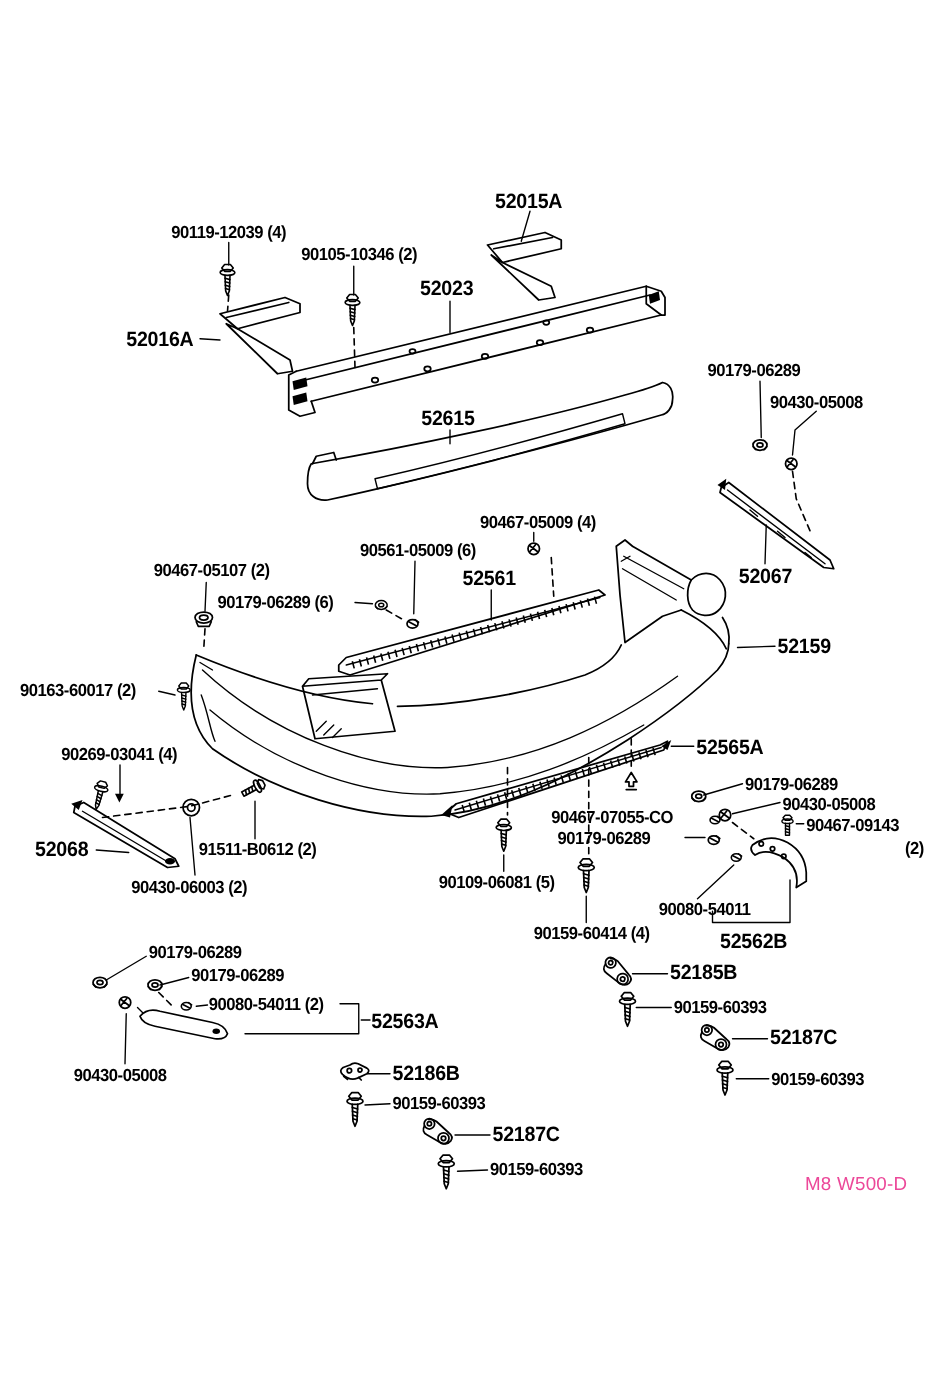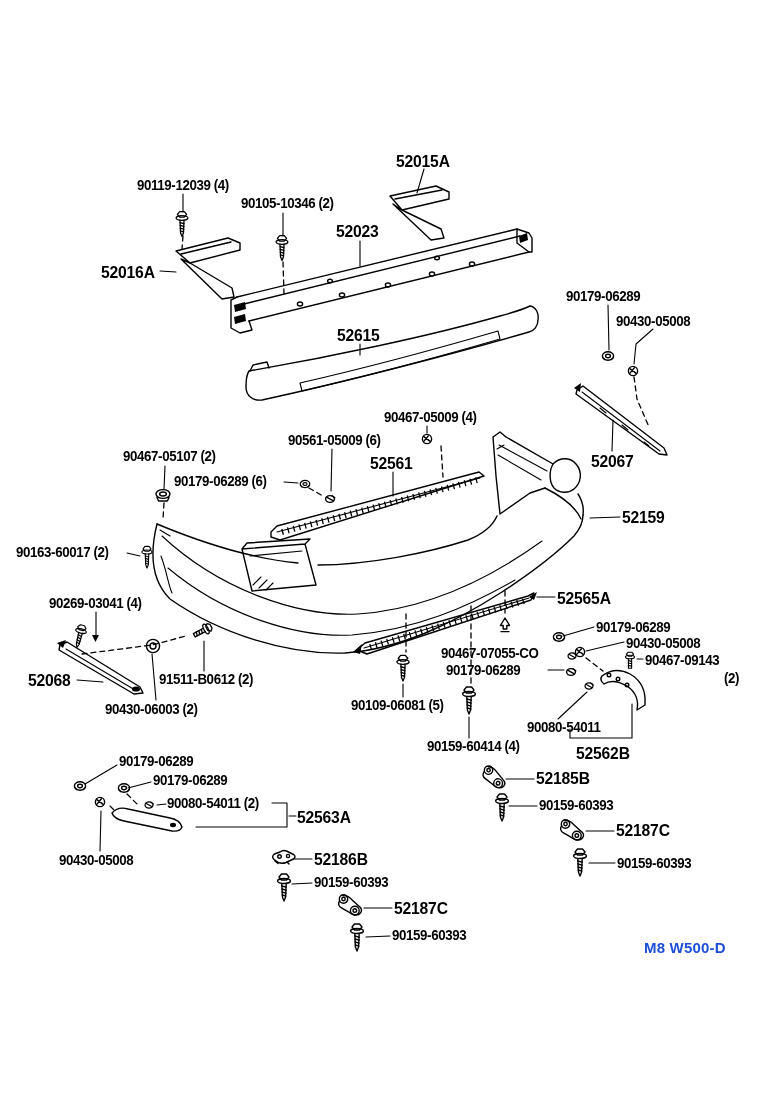--- a/index.html
+++ b/index.html
@@ -3,21 +3,21 @@
 <meta charset="utf-8">
 <style>
   html,body{margin:0;padding:0;background:#fff;}
   .stage{position:relative;width:760px;height:1112px;background:#ffffff;overflow:hidden;
          font-family:"Liberation Sans",sans-serif;}
   .stage svg{position:absolute;left:0;top:0;}
   .lbl,.lg{position:absolute;white-space:nowrap;font-weight:700;color:#000;line-height:1;
          transform-origin:0 0;transform:scaleX(.95);letter-spacing:-.4px;}
   .lbl{font-size:14px;}
   .lg{font-size:16.5px;letter-spacing:-.2px;}
-  .code{position:absolute;white-space:nowrap;font-weight:700;color:#1d4ed8;line-height:1;
+  .code{position:absolute;white-space:nowrap;font-weight:400;color:#ec4899;line-height:1;
         font-size:15px;letter-spacing:.2px;}
   .ln{fill:none;stroke:#000;stroke-width:1.4;stroke-linecap:round;stroke-linejoin:round;}
   .ln2{fill:none;stroke:#000;stroke-width:1.1;stroke-linecap:round;stroke-linejoin:round;}
   .dash{fill:none;stroke:#000;stroke-width:1.3;stroke-dasharray:5 4;stroke-linecap:round;}
   .hatch{fill:none;stroke:#000;stroke-width:6;stroke-dasharray:1.3 4.6;}
   .fillb{fill:#000;stroke:none;}
 </style>
 </head>
 <body>
 

